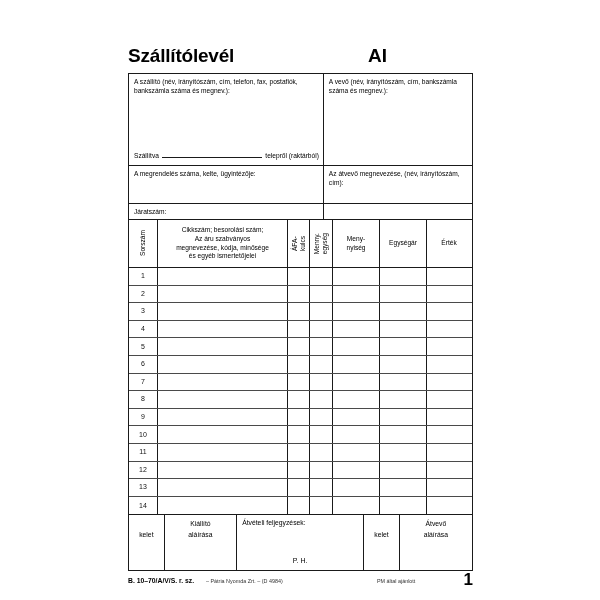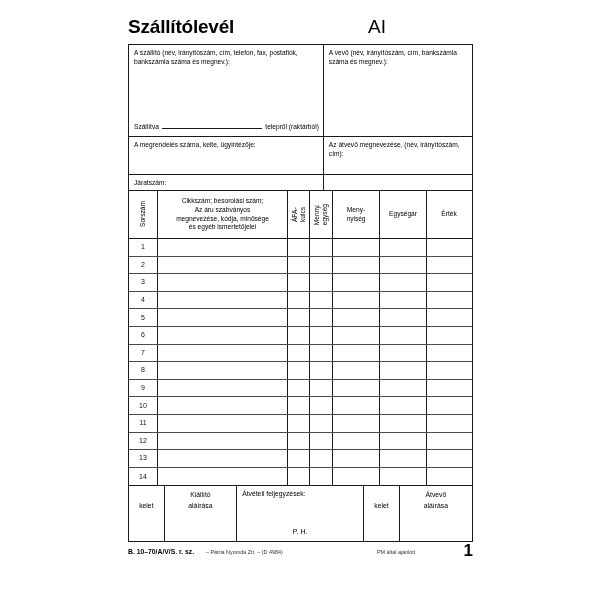--- a/index.html
+++ b/index.html
@@ -27,36 +27,37 @@
     position: absolute;
     left: 128px;
     top: 14px;
     width: 345px;
   }
 
   
   .title-row {
     position: relative;
     height: 30px;
+    margin-top: 29px;
   }
   .doc-title {
     position: absolute;
     left: 0;
     top: 0;
     font-size: 19px;
     font-weight: bold;
     letter-spacing: -0.2px;
     line-height: 26px;
   }
   .doc-code {
     position: absolute;
     left: 240px;
     top: 0;
     font-size: 19px;
-    font-weight: normal;
+    font-weight: bold;
     line-height: 26px;
   }
 
   
   .frame {
     border: 1.6px solid #1a1a1a;
     border-bottom: none;
     box-sizing: border-box;
   }
   .frame.last {

